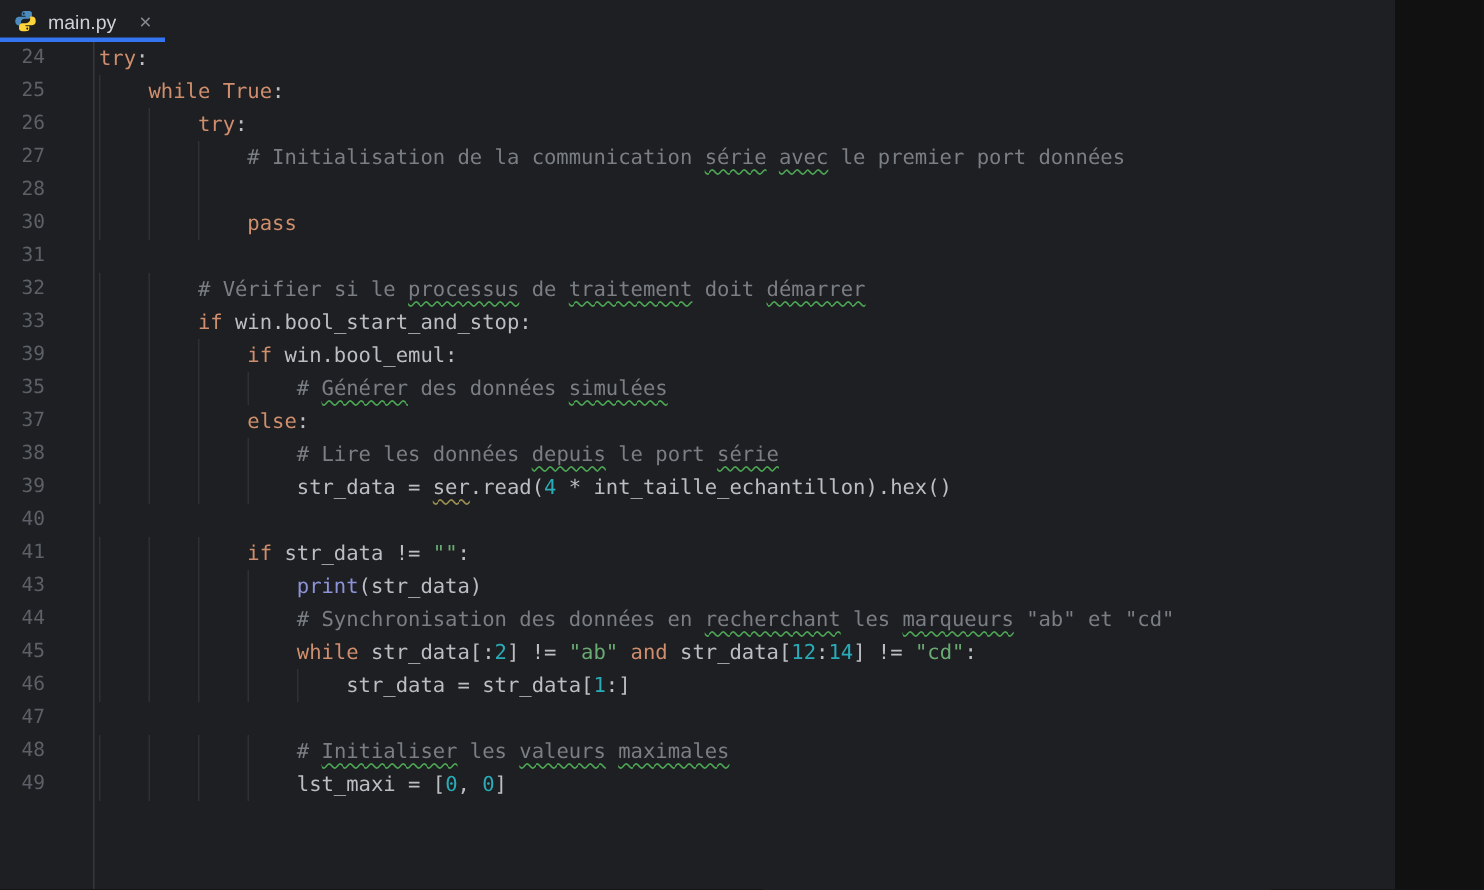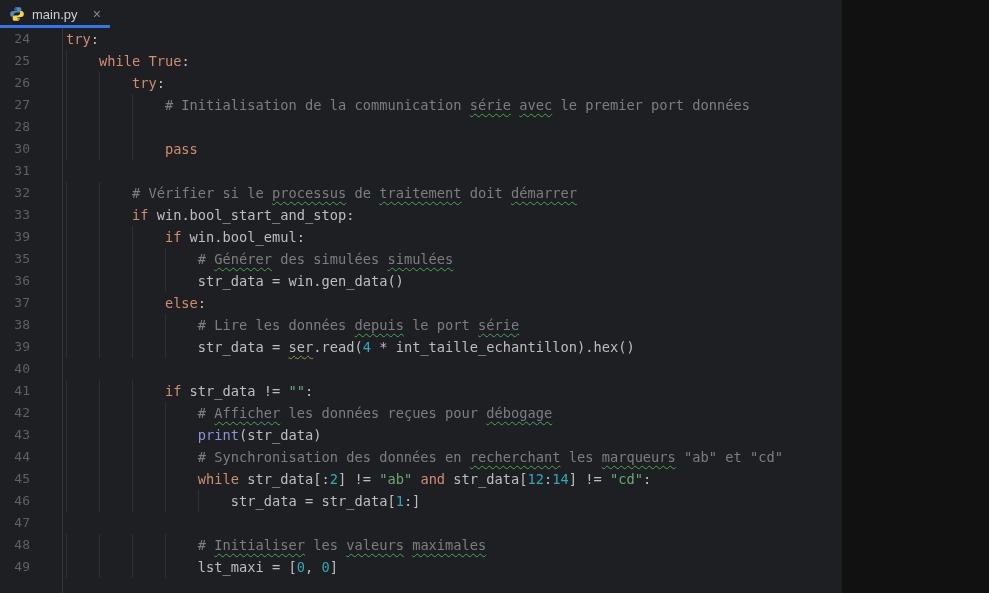--- a/index.html
+++ b/index.html
@@ -3,21 +3,21 @@
 <meta charset="utf-8">
 <style>
   :root{
     --bg:#1e1f22; --accent:#3574f0; --fg:#bcbec4; --kw:#cf8e6d; --str:#6aab73;
     --num:#2aacb8; --com:#7a7e85; --builtin:#8d93d8; --lnum:#5c6067;
     --guide:#2d3136; --gutline:#34373c; --typo:#4ca654; --warn:#9c8f4f;
     --tab_fg:#ced0d6; --tab_muted:#868a91;
   }
   *{box-sizing:border-box}
   html,body{margin:0;padding:0;background:#111}
-  .window{width:842px;height:593px;background:var(--bg);overflow:hidden;position:relative;
+  .window{width:930px;height:593px;background:var(--bg);overflow:hidden;position:relative;
           font-family:"DejaVu Sans Mono",monospace}
   
   .tabbar{height:28px;display:flex;align-items:stretch;background:var(--bg)}
   .tab{position:relative;display:flex;align-items:center;gap:7px;padding:0 9px;width:110px;cursor:pointer}
   .tab-underline{position:absolute;left:0;right:0;bottom:0;height:3px;background:var(--accent)}
   .tab-label{color:var(--tab_fg);font:13px "Liberation Sans",sans-serif}
   .tab-close{color:var(--tab_muted);font:14px "Liberation Sans",sans-serif;margin-left:auto;line-height:1}
   .pyicon{display:flex;align-items:center}
   
   .editor{position:absolute;top:28px;left:0;right:0;bottom:0;overflow:hidden}
@@ -110,29 +110,21 @@
         <span class="guide" style="left: 99px;"></span>
         <span class="guide" style="left: 132px;"></span>
         <pre class="code"><span class="tok-d">            </span><span class="tok-k">if</span><span class="tok-d"> win.bool_emul:</span></pre>
       </div>
       <div class="row">
         <span class="ln">35</span>
         <span class="guide" style="left: 66px;"></span>
         <span class="guide" style="left: 99px;"></span>
         <span class="guide" style="left: 132px;"></span>
         <span class="guide" style="left: 165px;"></span>
-        <pre class="code"><span class="tok-d">                </span><span class="tok-c"># </span><span class="tok-c u-g">Générer</span><span class="tok-c"> des simulées </span><span class="tok-c u-g">simulées</span></pre>
-      </div>
-      <div class="row">
-        <span class="ln">36</span>
-        <span class="guide" style="left: 66px;"></span>
-        <span class="guide" style="left: 99px;"></span>
-        <span class="guide" style="left: 132px;"></span>
-        <span class="guide" style="left: 165px;"></span>
-        <pre class="code"><span class="tok-d">                str_data = win.gen_data()</span></pre>
+        <pre class="code"><span class="tok-d">                </span><span class="tok-c"># </span><span class="tok-c u-g">Générer</span><span class="tok-c"> des données </span><span class="tok-c u-g">simulées</span></pre>
       </div>
       <div class="row">
         <span class="ln">37</span>
         <span class="guide" style="left: 66px;"></span>
         <span class="guide" style="left: 99px;"></span>
         <span class="guide" style="left: 132px;"></span>
         <pre class="code"><span class="tok-d">            </span><span class="tok-k">else</span><span class="tok-d">:</span></pre>
       </div>
       <div class="row">
         <span class="ln">38</span>
@@ -153,28 +145,20 @@
       <div class="row">
         <span class="ln">40</span>
         <pre class="code"></pre>
       </div>
       <div class="row">
         <span class="ln">41</span>
         <span class="guide" style="left: 66px;"></span>
         <span class="guide" style="left: 99px;"></span>
         <span class="guide" style="left: 132px;"></span>
         <pre class="code"><span class="tok-d">            </span><span class="tok-k">if</span><span class="tok-d"> str_data != </span><span class="tok-s">""</span><span class="tok-d">:</span></pre>
-      </div>
-      <div class="row">
-        <span class="ln">42</span>
-        <span class="guide" style="left: 66px;"></span>
-        <span class="guide" style="left: 99px;"></span>
-        <span class="guide" style="left: 132px;"></span>
-        <span class="guide" style="left: 165px;"></span>
-        <pre class="code"><span class="tok-d">                </span><span class="tok-c"># </span><span class="tok-c u-g">Afficher</span><span class="tok-c"> les données reçues pour </span><span class="tok-c u-g">débogage</span></pre>
       </div>
       <div class="row">
         <span class="ln">43</span>
         <span class="guide" style="left: 66px;"></span>
         <span class="guide" style="left: 99px;"></span>
         <span class="guide" style="left: 132px;"></span>
         <span class="guide" style="left: 165px;"></span>
         <pre class="code"><span class="tok-d">                </span><span class="tok-b">print</span><span class="tok-d">(str_data)</span></pre>
       </div>
       <div class="row">

